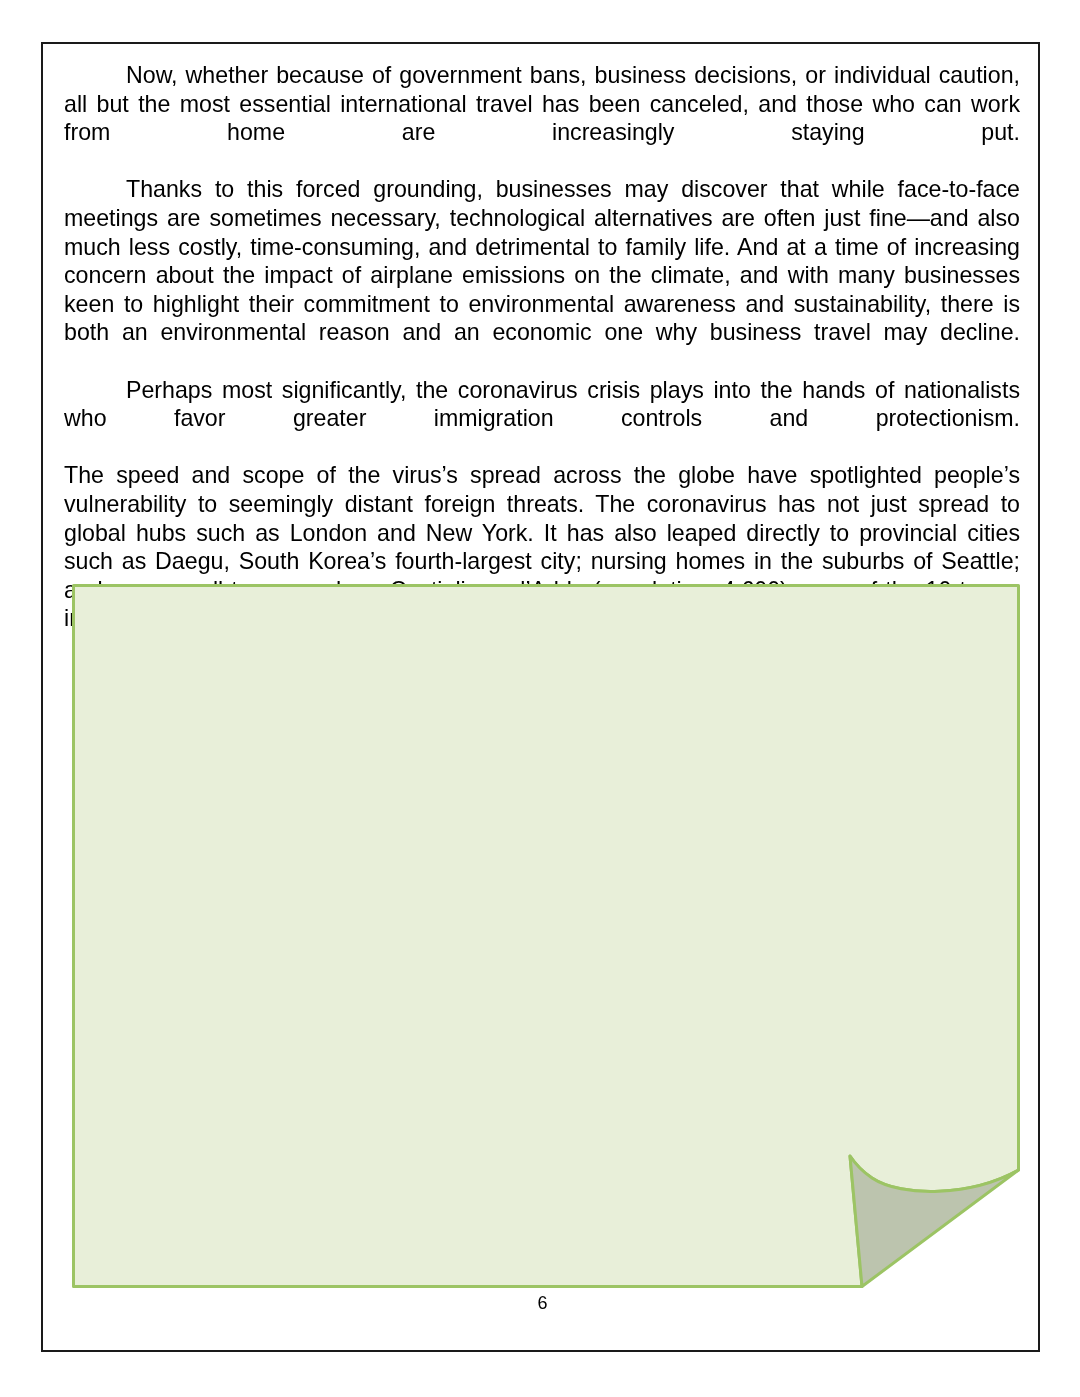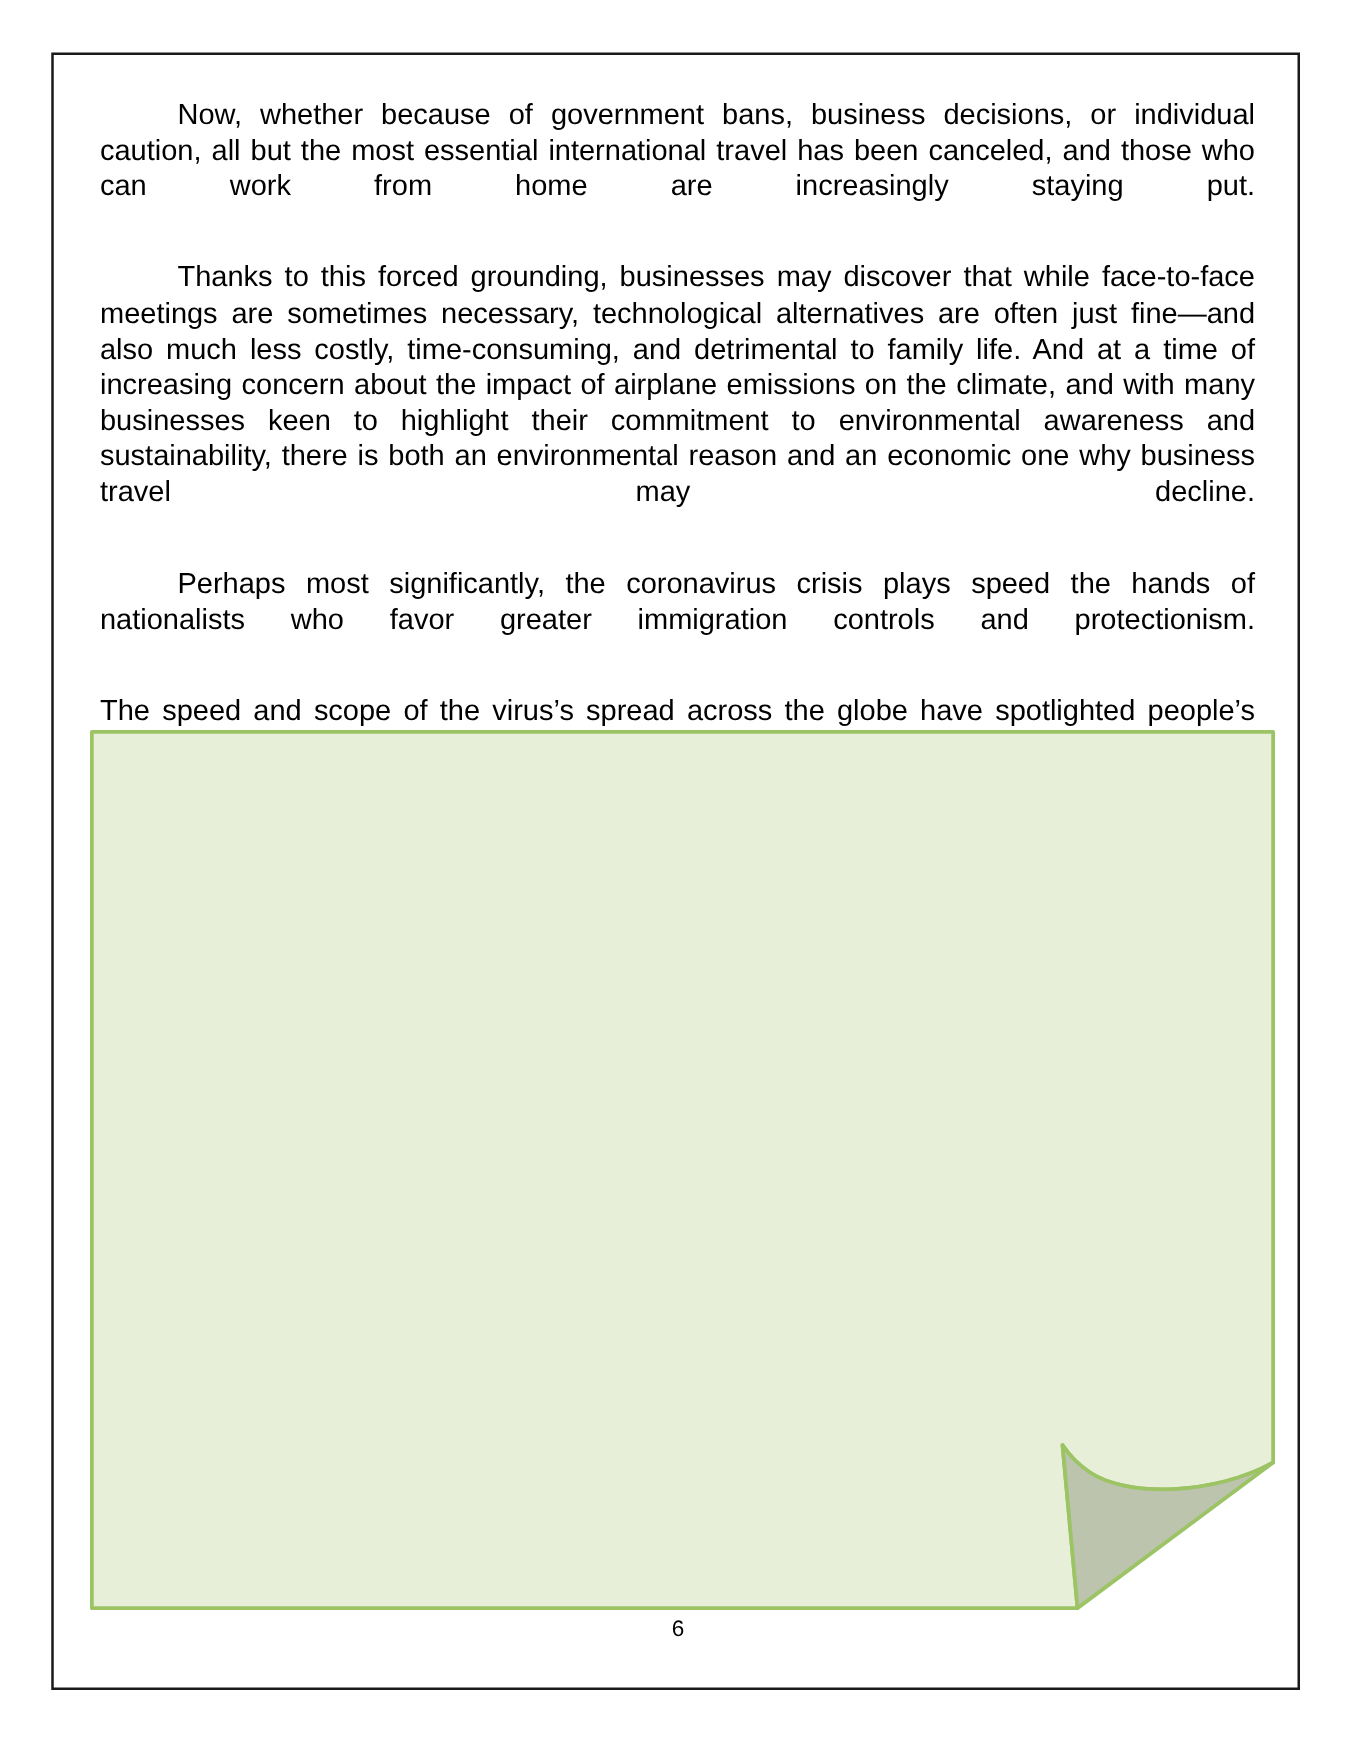--- a/index.html
+++ b/index.html
@@ -33,21 +33,21 @@
     left: 21px;      
     top: 17px;
     width: 956px;
     color: #000000;
     font-size: 23.2px;
     line-height: 28.6px;
     text-align: justify;
     text-justify: inter-word;
   }
   .para {
-    margin: 16px;
+    margin: 0;
     text-align: justify;
   }
   .para.indent {
     text-indent: 62px;
   }
   .para:last-child {
     text-align: justify;
   }
   
   .para::after {
@@ -83,21 +83,21 @@
   }
 </style>
 </head>
 <body>
 
 <div id="page-frame" style="border-color: rgb(26, 26, 26);">
 
   <div id="text-body">
     <p class="para indent">Now, whether because of government bans, business decisions, or individual caution, all but the most essential international travel has been canceled, and those who can work from home are increasingly staying put.</p>
     <p class="para indent">Thanks to this forced grounding, businesses may discover that while face-to-face meetings are sometimes necessary, technological alternatives are often just fine—and also much less costly, time-consuming, and detrimental to family life. And at a time of increasing concern about the impact of airplane emissions on the climate, and with many businesses keen to highlight their commitment to environmental awareness and sustainability, there is both an environmental reason and an economic one why business travel may decline.</p>
-    <p class="para indent">Perhaps most significantly, the coronavirus crisis plays speed the hands of nationalists who favor greater immigration controls and protectionism.</p>
+    <p class="para indent">Perhaps most significantly, the coronavirus crisis plays into the hands of nationalists who favor greater immigration controls and protectionism.</p>
     <p class="para">The speed and scope of the virus’s spread across the globe have spotlighted people’s vulnerability to seemingly distant foreign threats. The coronavirus has not just spread to global hubs such as London and New York. It has also leaped directly to provincial cities such as Daegu, South Korea’s fourth-largest city; nursing homes in the suburbs of Seattle; and even small towns such as Castiglione d’Adda (population: 4,600)—one of the 10 towns in Lombardy first quarantined by the Italian government in February.</p>
   </div>
 
   <div id="green-panel-wrap">
     <svg id="green-panel-svg" viewBox="0 0 948 704" xmlns="http://www.w3.org/2000/svg">
 
       <path id="sheet" d="M 1.5 1.5
                L 946.5 1.5
                L 946.5 586.0
                C 900 612 830 614 800 594

